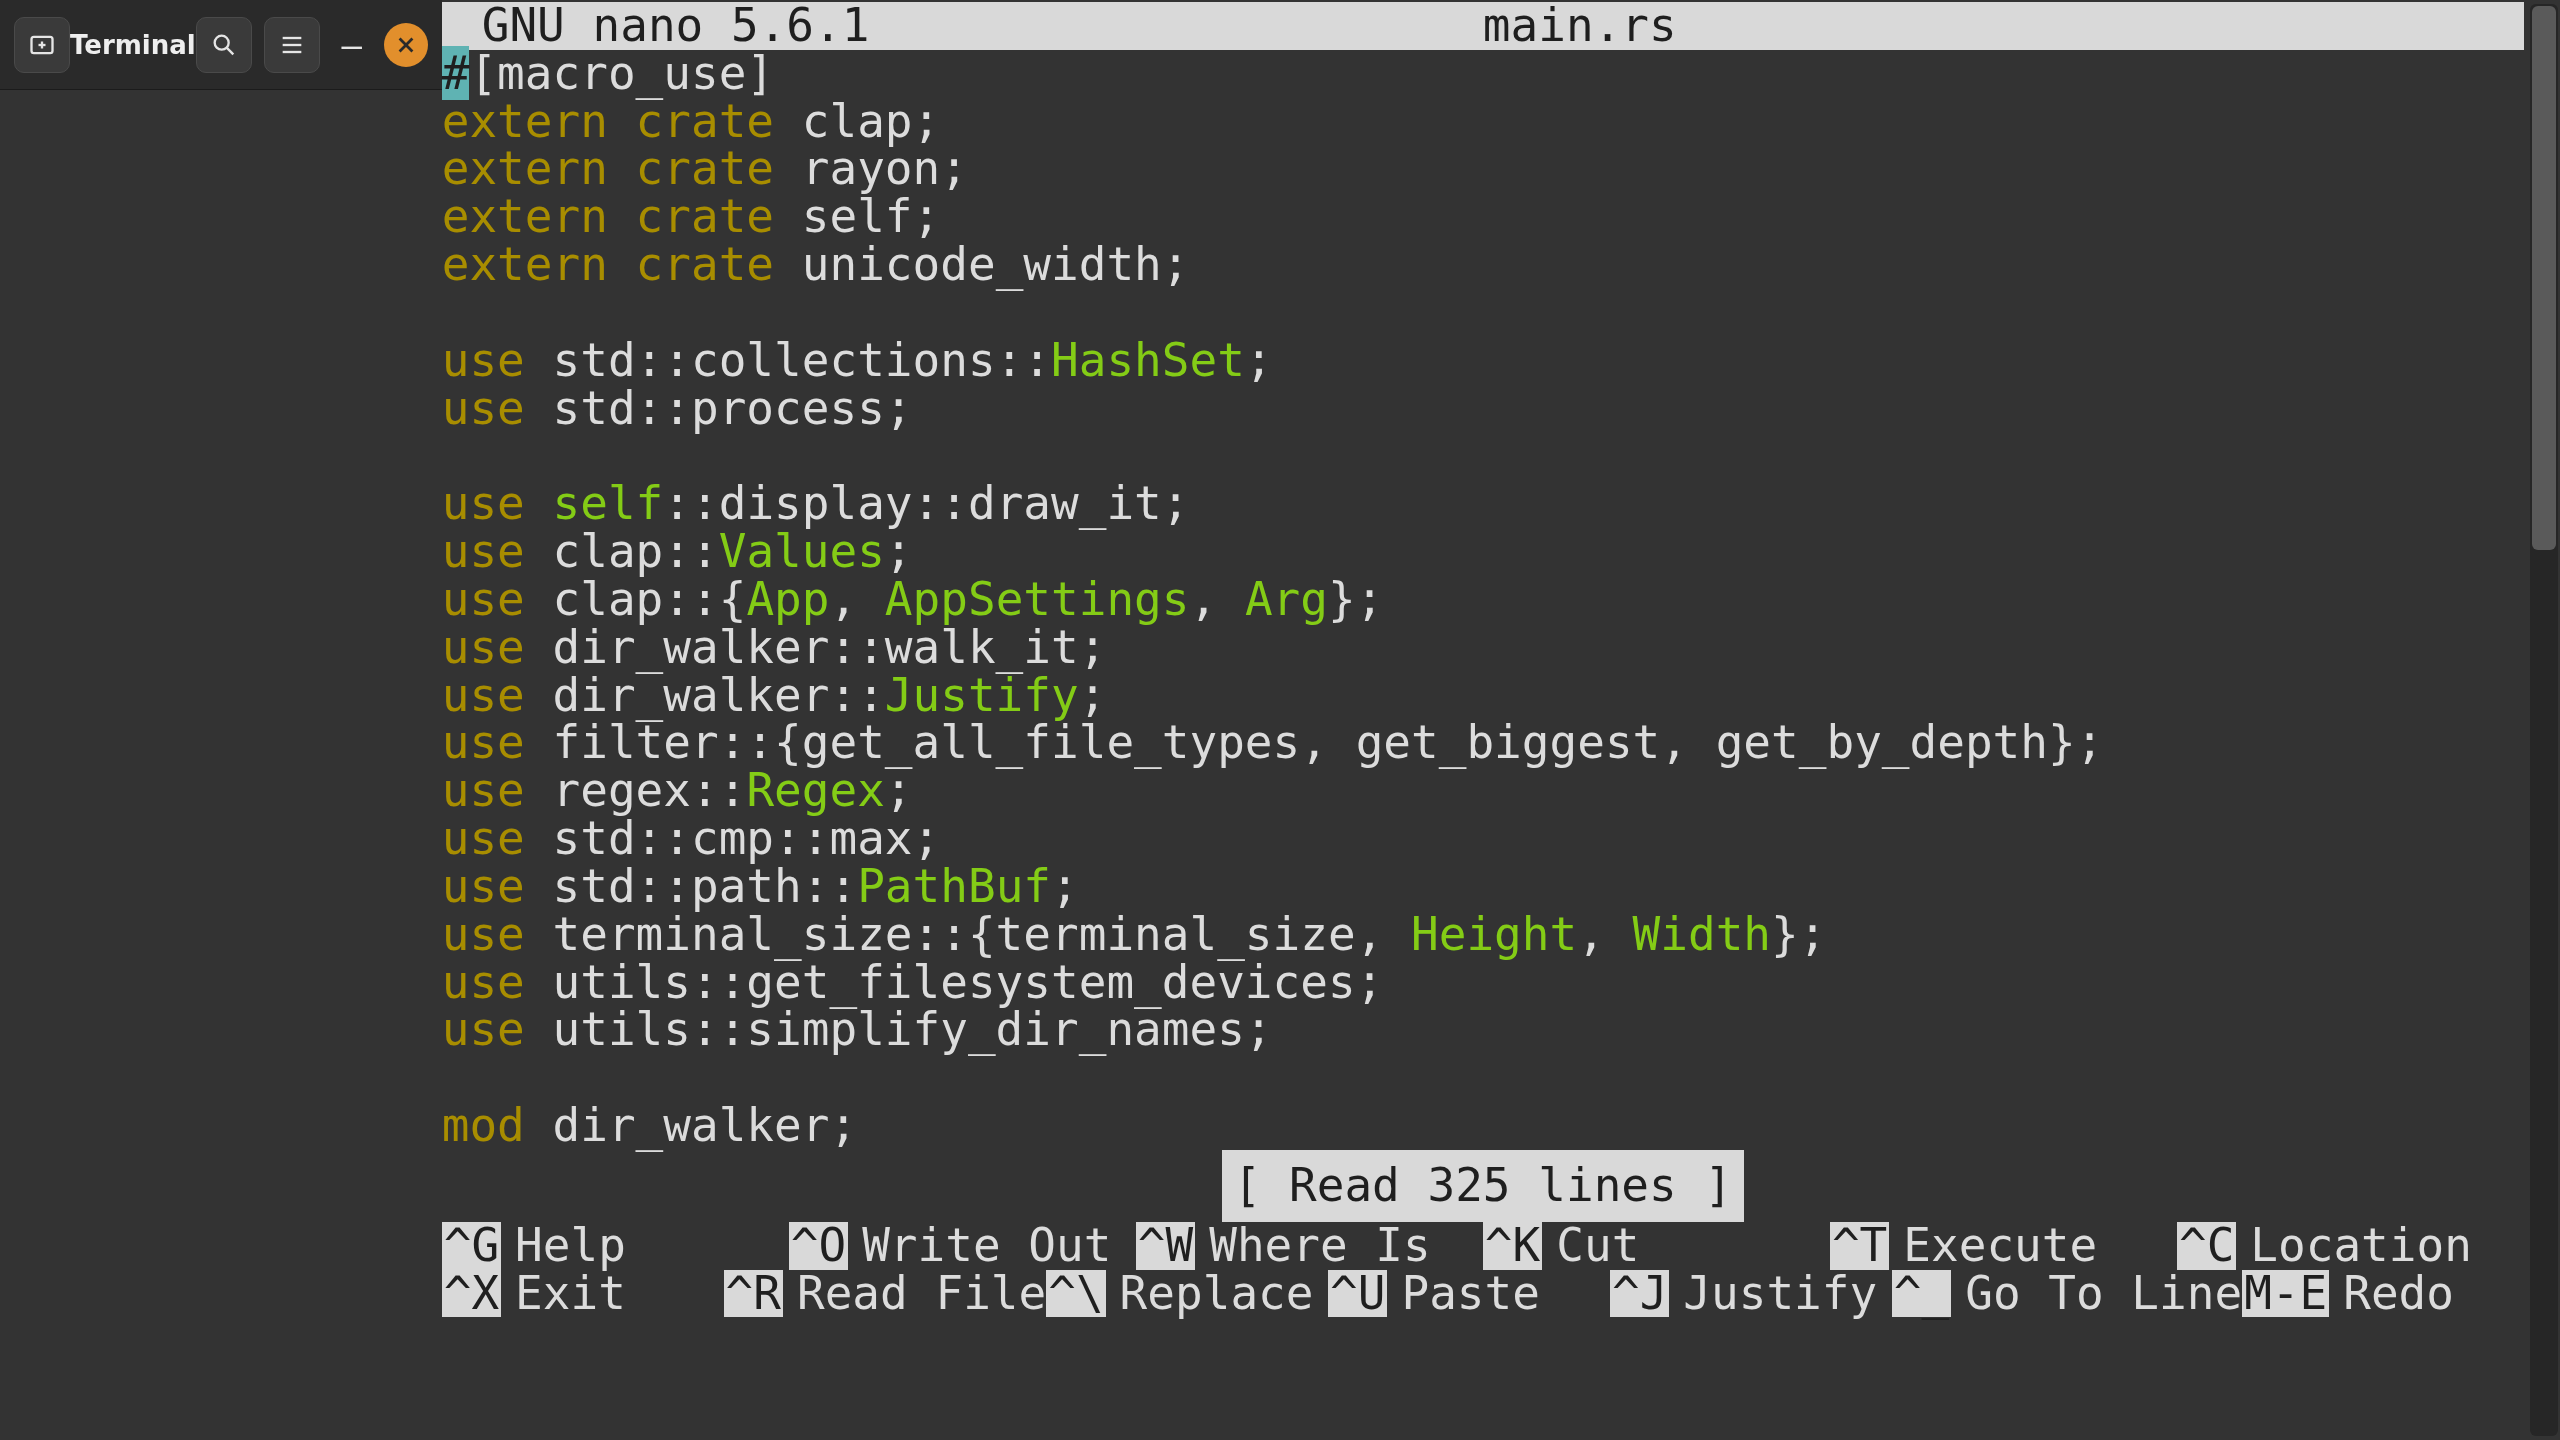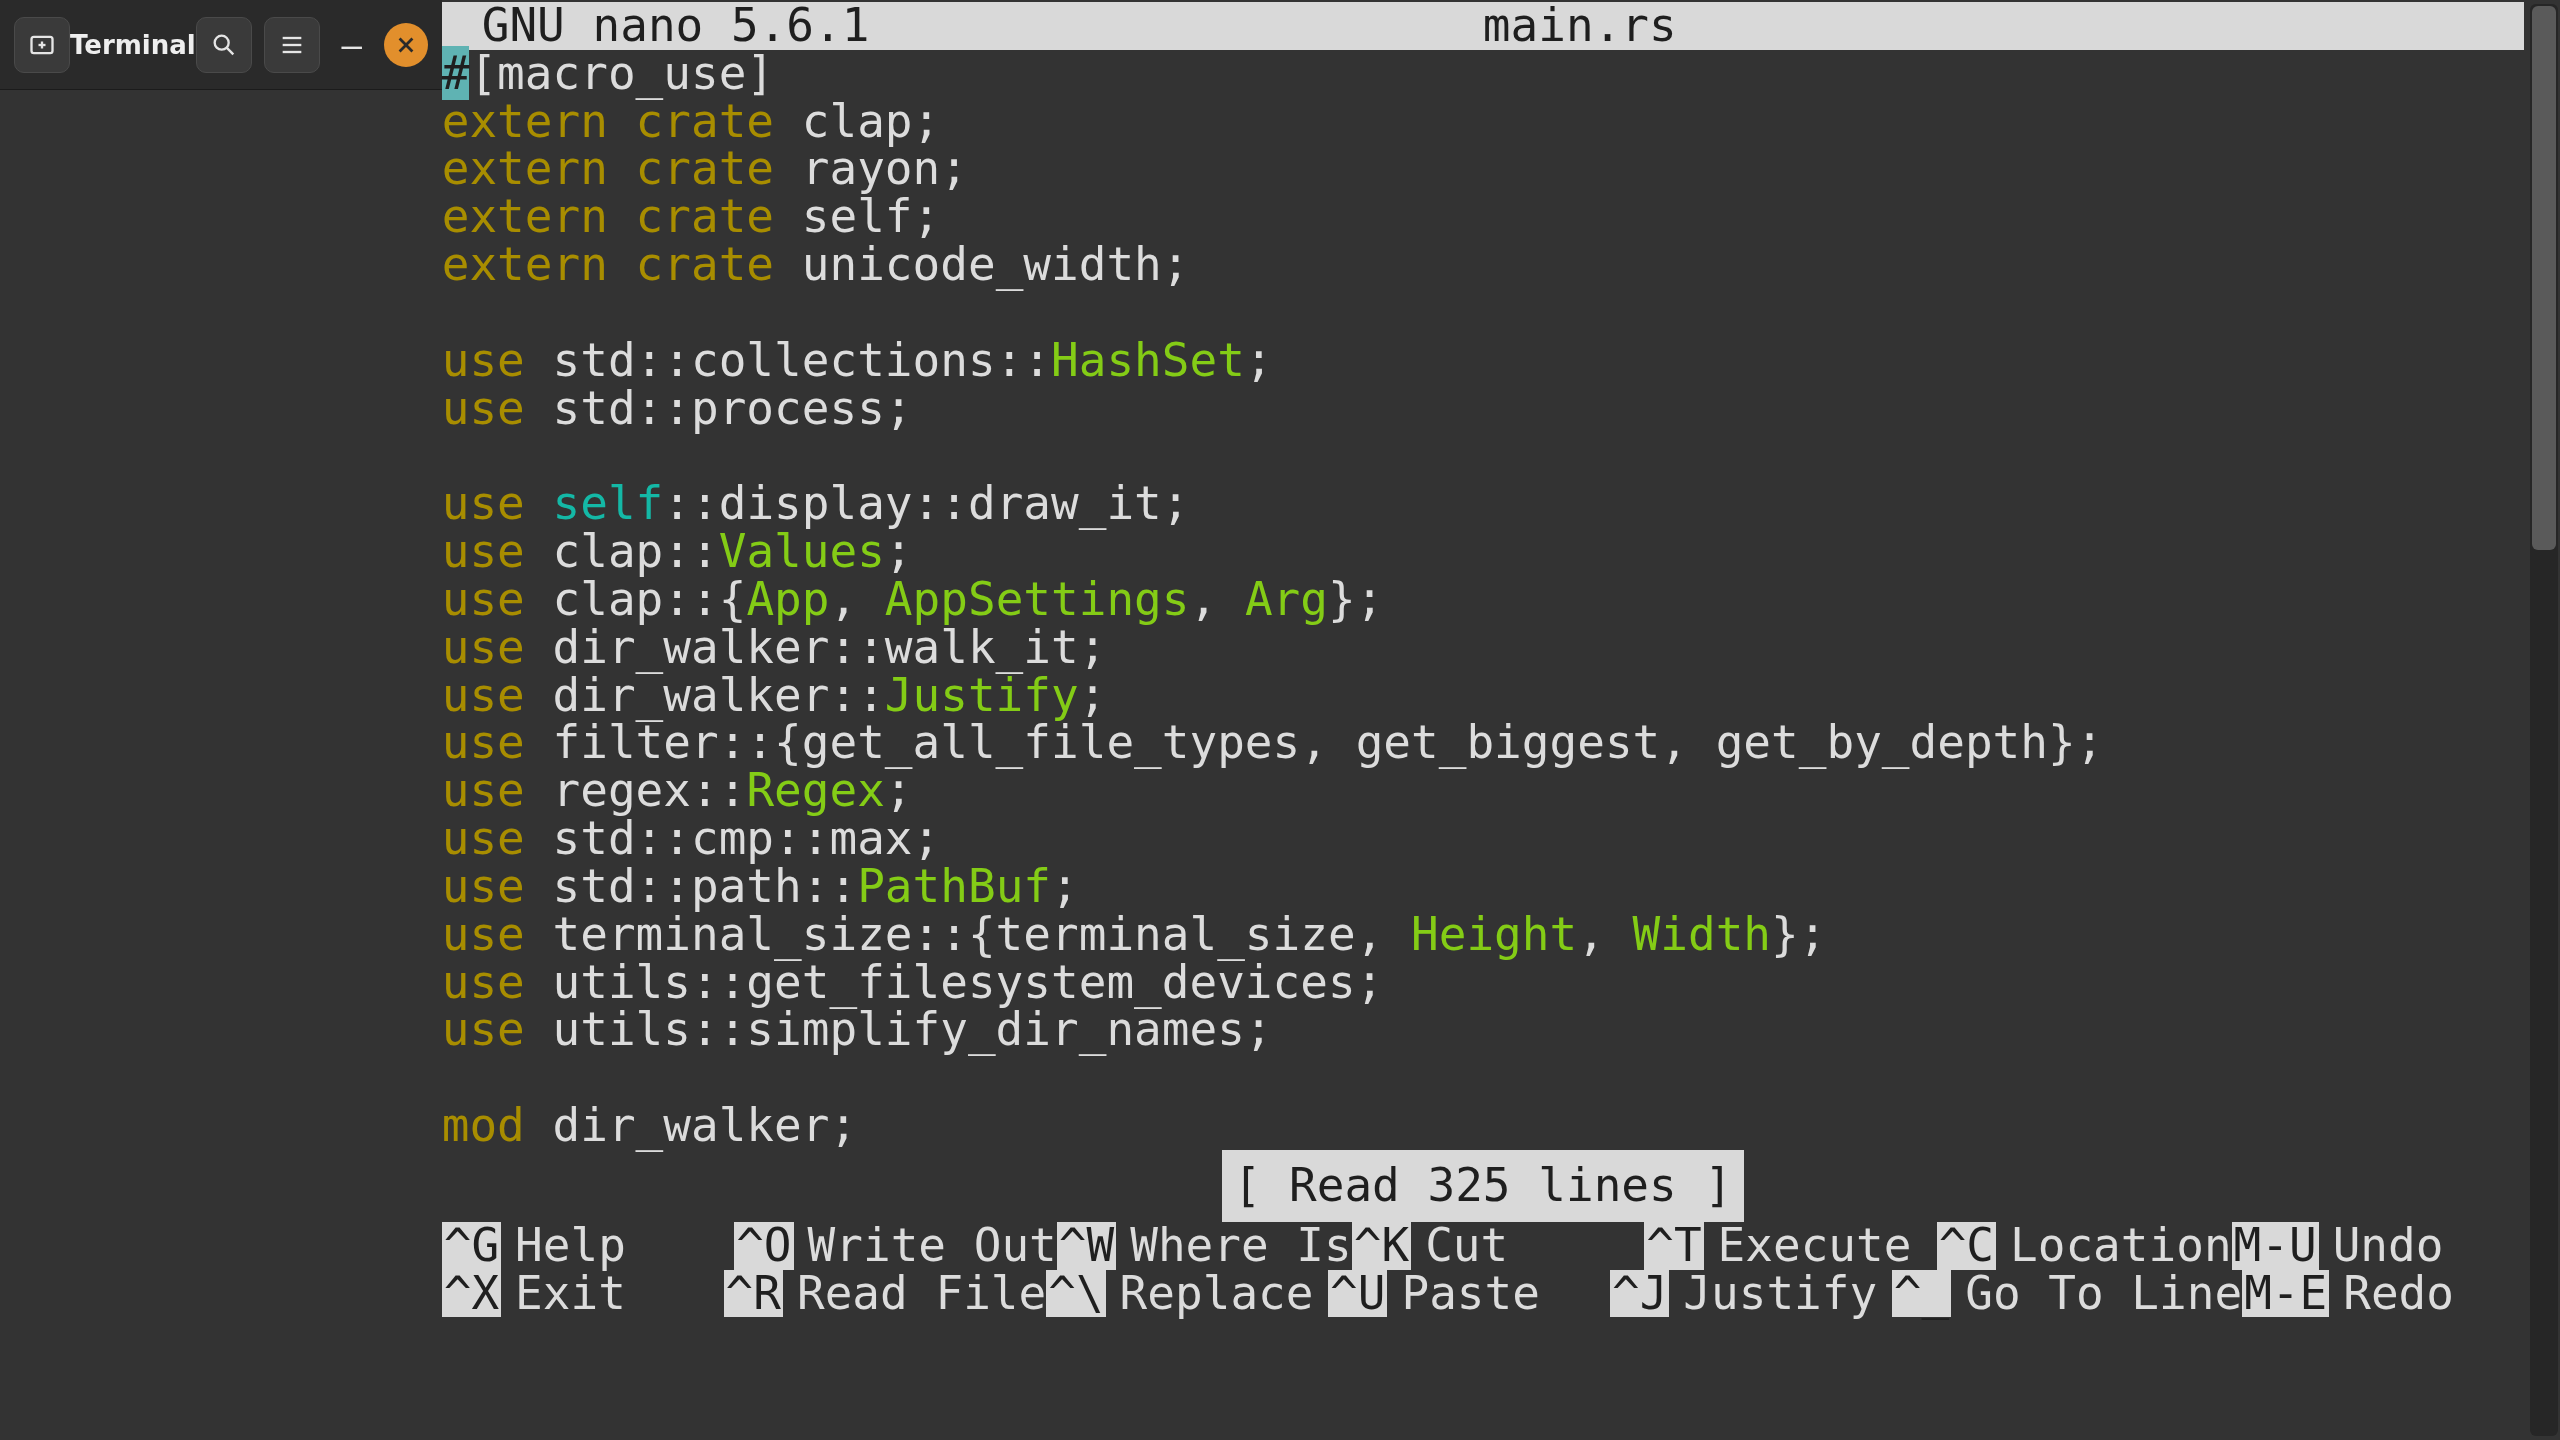--- a/index.html
+++ b/index.html
@@ -103,21 +103,21 @@
   line-height: 1.04;
   margin-top: 2px;
 }
 .hdr-row { display: flex; }
 .hdr-left { width: 50%; padding-left: 36px; }
 .hdr-right { }
 
 .cursor { background: #5fb3b3; color: #1f1f1f; }  
 .c-yel { color: #a88d00; }
 .c-type { color: #84cc16; }
-.c-self { color: #14b8a6; }
+.c-self { color: #84cc16; }
 
 .statusline {
   display: flex;
   justify-content: center;
   font-size: 46px;
   line-height: 1.04;
 }
 .statusbox {
   background: #d9d9d9;
   color: #1f1f1f;
@@ -215,21 +215,20 @@
     </div>
 
     <div class="helpbar">
       <div class="helprow">
         <div class="helpcell"><span class="keycap">^G</span><span>Help</span></div>
         <div class="helpcell"><span class="keycap">^O</span><span>Write Out</span></div>
         <div class="helpcell"><span class="keycap">^W</span><span>Where Is</span></div>
         <div class="helpcell"><span class="keycap">^K</span><span>Cut</span></div>
         <div class="helpcell"><span class="keycap">^T</span><span>Execute</span></div>
         <div class="helpcell"><span class="keycap">^C</span><span>Location</span></div>
-        <div class="helpcell"><span class="keycap">M-U</span><span>Undo</span></div>
       </div>
       <div class="helprow">
         <div class="helpcell"><span class="keycap">^X</span><span>Exit</span></div>
         <div class="helpcell"><span class="keycap">^R</span><span>Read File</span></div>
         <div class="helpcell"><span class="keycap">^\</span><span>Replace</span></div>
         <div class="helpcell"><span class="keycap">^U</span><span>Paste</span></div>
         <div class="helpcell"><span class="keycap">^J</span><span>Justify</span></div>
         <div class="helpcell"><span class="keycap">^_</span><span>Go To Line</span></div>
         <div class="helpcell"><span class="keycap">M-E</span><span>Redo</span></div>
       </div>

